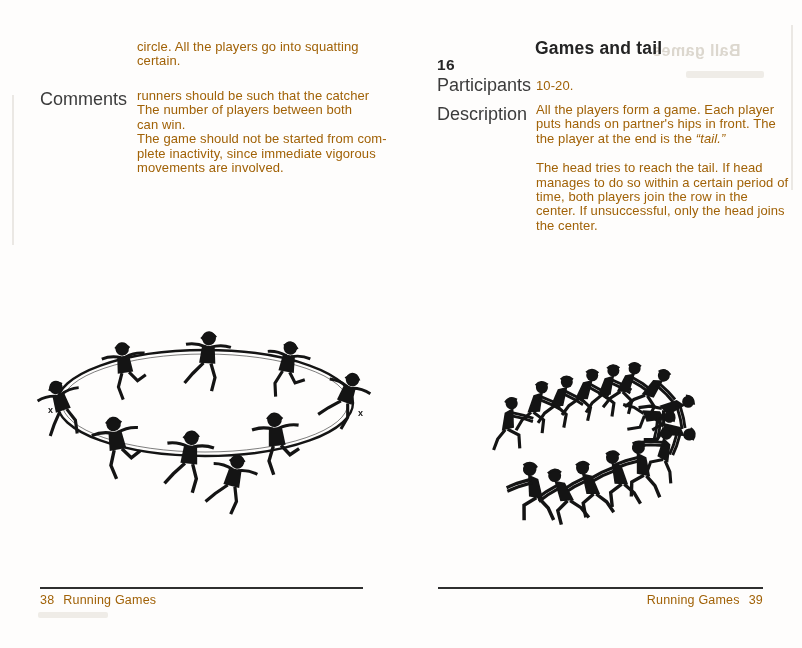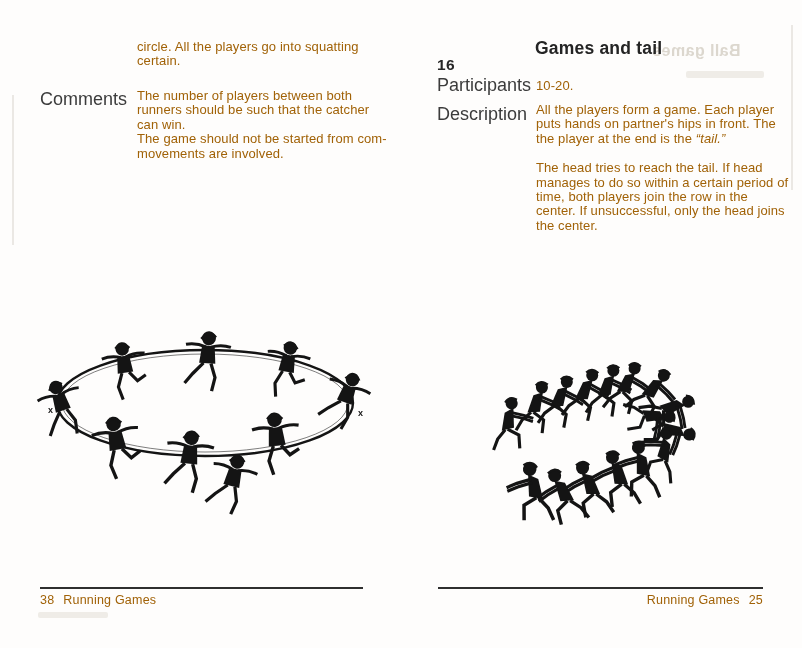--- a/index.html
+++ b/index.html
@@ -41,24 +41,25 @@
 <div class="abs smudge" style="left:38px;top:612px;width:70px;height:6px;"></div>
 
 <div class="abs body-text" style="left:137px;top:40px;width:250px;">
   <div class="line">circle. All the players go into squatting</div>
   <div class="line">certain.</div>
 </div>
 
 <div class="abs label" style="left:40px;top:89px;">Comments</div>
 
 <div class="abs body-text" style="left:137px;top:89px;width:250px;">
+  <div class="line">runners should be such that the catcher</div>
   <div class="line">The number of players between both</div>
-  <div class="line">runners should be such that the catcher</div>
   <div class="line">can win.</div>
   <div class="line">The game should not be started from com-</div>
+  <div class="line">plete inactivity, since immediate vigorous</div>
   <div class="line">movements are involved.</div>
 </div>
 
 <div class="abs" style="left:36px;top:330px;width:350px;height:240px;">
 <svg width="350" height="240" viewBox="0 0 350 240">
   <defs>
     <g id="dancer">
       <circle cx="0" cy="-11" r="5.6" fill="#141414"></circle>
       <path d="M-5.5,-12 Q0,-18 6,-11" stroke="#141414" stroke-width="2.2" fill="none"></path>
       <path d="M-2,-4 Q-10,-7 -18,-5" stroke="#141414" stroke-width="2.4" fill="none"></path>
@@ -154,14 +155,14 @@
   <use href="#runner" transform="translate(150,119) scale(-1.3,1.3) rotate(-4)"></use>
   <use href="#runner" transform="translate(121,129) scale(-1.3,1.3) rotate(0)"></use>
   <use href="#runner" transform="translate(94,136) scale(-1.3,1.3) rotate(4)"></use>
 
   <use href="#runner" transform="translate(66,132) scale(-1.35,1.35) rotate(-10)"></use>
 </svg>
 </div>
 
 <div class="abs rule" style="left:438px;top:587px;width:325px;"></div>
 <div class="abs footer-text" style="left:438px;top:593px;width:325px;text-align:right;">
-  <span>Running Games</span><span class="pgnum-r">25</span>
+  <span>Running Games</span><span class="pgnum-r">39</span>
 </div>
 
 </body></html>

